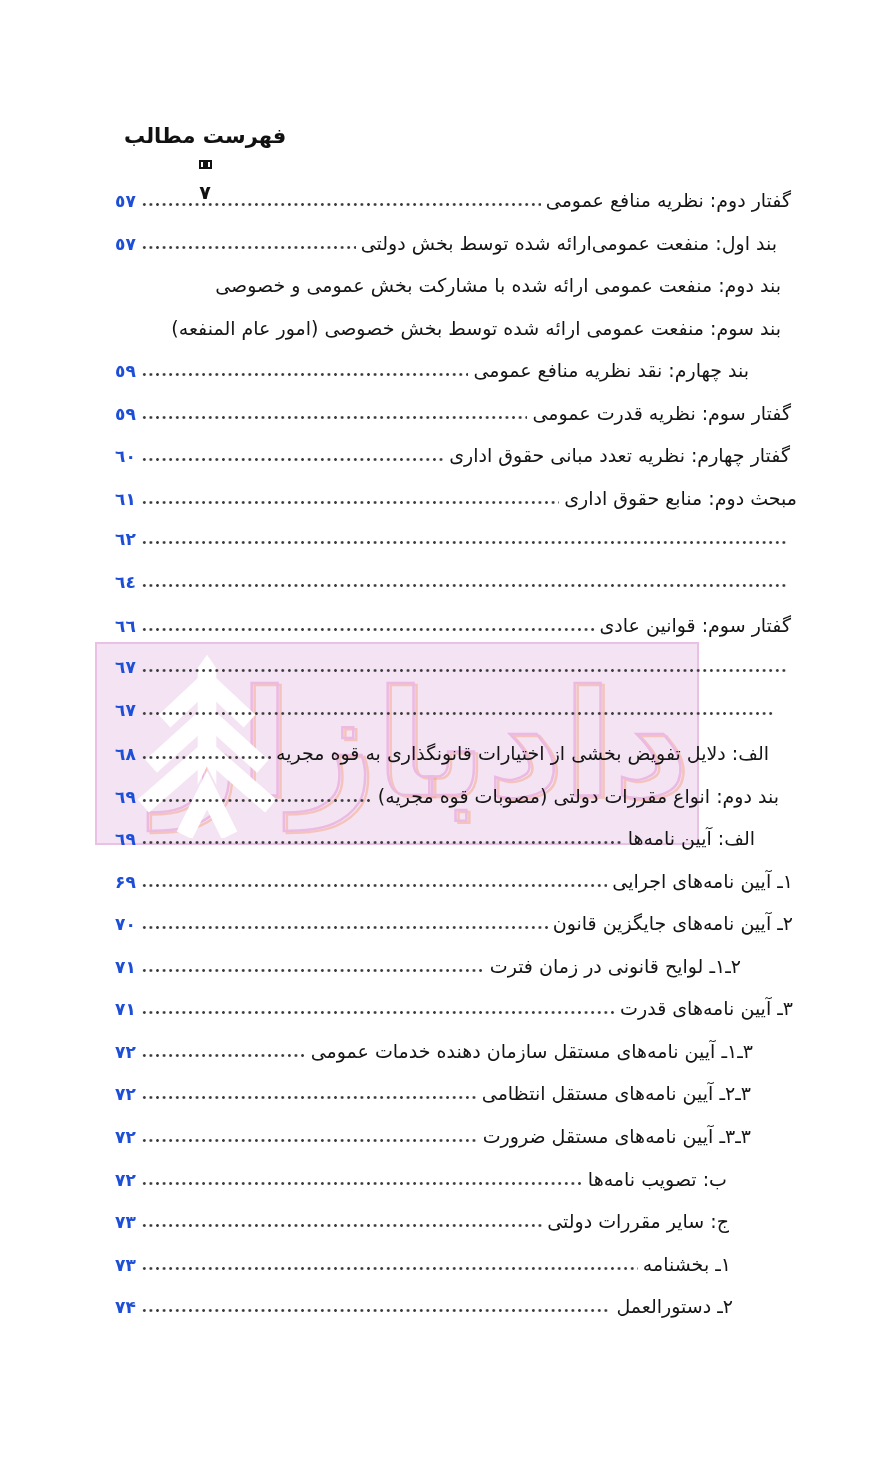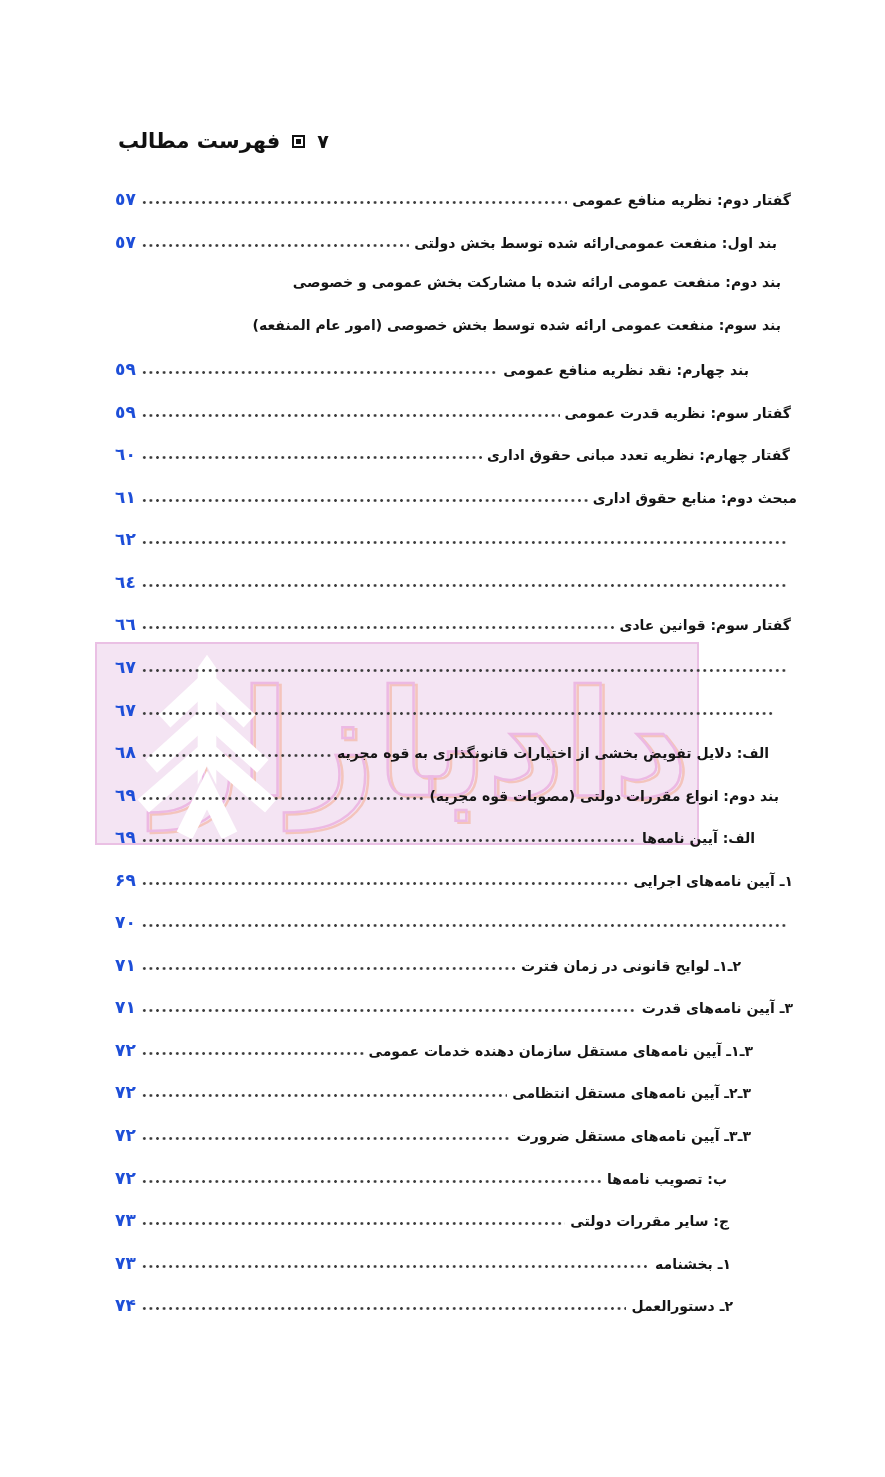--- a/index.html
+++ b/index.html
@@ -4,22 +4,22 @@
 <style>
   html,body{margin:0;padding:0;background:#ffffff;}
   body{
     width:885px;height:1477px;position:relative;overflow:hidden;
     font-family:"DejaVu Sans",sans-serif;color:#171717;
   }
   .page{position:absolute;inset:0;background:#ffffff;}
 
   
   .running-head{
-    position:absolute;left:118px;top:124px;height:34px;
-    display:flex;flex-direction:row;align-items:center;gap:12px;direction:ltr;
+    position:absolute;left:124px;top:124px;height:34px;
+    display:flex;flex-direction:column;align-items:center;gap:12px;direction:ltr;
   }
   .running-head .title{
     font-size:21px;font-weight:bold;direction:rtl;white-space:nowrap;color:#111;
   }
   .sq-icon{
     width:13px;height:13px;border:2.5px solid #111;display:inline-flex;
     align-items:center;justify-content:center;box-sizing:border-box;
   }
   .sq-icon::after{content:"";width:5px;height:5px;background:#111;display:block;}
   .running-head .pagenum{font-size:19px;font-weight:bold;color:#111;}
@@ -40,21 +40,21 @@
 
   
   .toc{
     position:absolute;left:115px;top:179px;width:682px;z-index:2;
   }
   .toc-row{
     display:flex;direction:rtl;align-items:baseline;
     height:42.55px;box-sizing:border-box;padding-top:10px;overflow:hidden;
   }
   .toc-label{
-    font-size:14px;font-weight:bold;white-space:nowrap;color:#151515;flex:0 1 auto;
+    font-size:19px;font-weight:normal;white-space:nowrap;color:#151515;flex:0 1 auto;
   }
   .toc-leader{
     flex:1 1 0;min-width:12px;height:5px;margin:0 5px;
     background-image:radial-gradient(circle,#3b3b3b 1.2px,transparent 1.55px);
     background-size:6.6px 5px;background-repeat:repeat-x;background-position:0 100%;
   }
   .toc-page{
     font-size:17px;font-weight:bold;color:#1d4ed8;flex:0 0 auto;letter-spacing:.5px;
   }
 </style>
@@ -160,20 +160,21 @@
     <span class="toc-label">الف: آیین نامه‌ها</span>
     <span class="toc-leader"></span>
     <span class="toc-page">٦٩</span>
   </div>
       <div class="toc-row" style="padding-right: 4px;">
     <span class="toc-label">۱ـ آیین نامه‌های اجرایی</span>
     <span class="toc-leader"></span>
     <span class="toc-page">۶۹</span>
   </div>
       <div class="toc-row" style="padding-right: 4px;">
+    <span class="toc-label">۲ـ آیین نامه‌های جایگزین قانون</span>
     <span class="toc-leader"></span>
     <span class="toc-page">۷۰</span>
   </div>
       <div class="toc-row" style="padding-right: 56px;">
     <span class="toc-label">۲ـ۱ـ لوایح قانونی در زمان فترت</span>
     <span class="toc-leader"></span>
     <span class="toc-page">۷۱</span>
   </div>
       <div class="toc-row" style="padding-right: 4px;">
     <span class="toc-label">۳ـ آیین نامه‌های قدرت</span>

